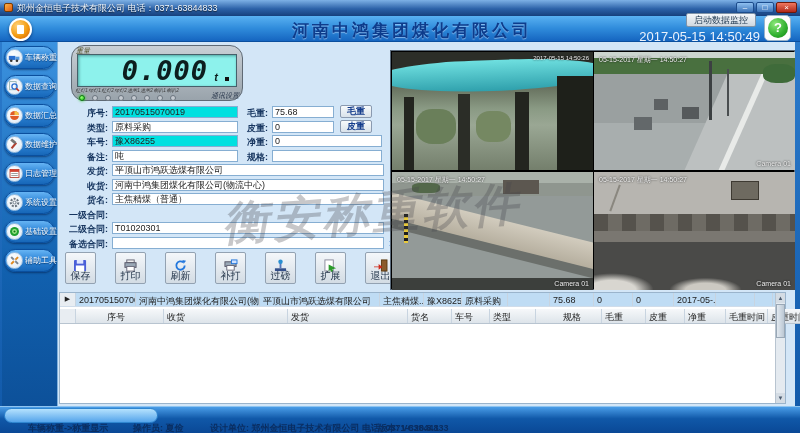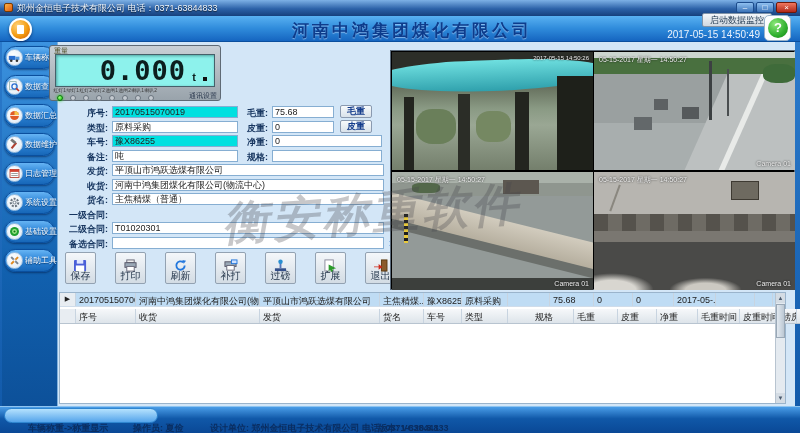--- a/index.html
+++ b/index.html
@@ -18,43 +18,43 @@
   .winbtn.close { width:21px; background:linear-gradient(180deg,#f07860,#b02818); border-color:#701808; }
 
   
   .header { position:absolute; left:0; top:16px; width:800px; height:26px;
     background:linear-gradient(180deg,#59b1f2 0%,#2f8bdb 50%,#1565c0 100%); border-bottom:1px solid #0a4f9e; }
   .app-logo { position:absolute; left:9px; top:18px; width:23px; height:23px; border-radius:50%;
     background:radial-gradient(circle at 35% 30%,#ffd27a,#f39c12 55%,#d35400); border:2px solid #fff; box-shadow:0 1px 3px rgba(0,0,40,.5); z-index:5; }
   .app-logo::after { content:""; position:absolute; left:6px; top:5px; width:7px; height:9px; background:#fff; border-radius:1px; }
   .company-title { position:absolute; left:292px; top:3px; font-family:"Liberation Serif",serif; font-weight:bold;
     font-size:17px; letter-spacing:3px; color:#0d3c8c; text-shadow:0 1px 1px rgba(200,225,255,.6); }
-  .monitor-btn { position:absolute; right:28px; top:-3px; height:14px; line-height:12px; padding:0 7px; font-size:9px; color:#223a52;
+  .monitor-btn { position:absolute; right:44px; top:-3px; height:14px; line-height:12px; padding:0 7px; font-size:9px; color:#223a52;
     background:linear-gradient(180deg,#f4f7fa,#cfd8e0); border:1px solid #7f93a8; border-radius:2px; }
-  .header-datetime { position:absolute; right:40px; top:13px; font-size:10px; color:#eaf2fc; }
+  .header-datetime { position:absolute; right:40px; top:13px; font-size:13px; color:#eaf2fc; }
   .help-btn { position:absolute; right:9px; top:-1px; width:27px; height:26px; background:#fdfefe; border:1px solid #9ab4cc; border-radius:5px; z-index:5; }
   .help-q { position:absolute; left:3px; top:2px; width:20px; height:20px; border-radius:50%;
     background:radial-gradient(circle at 35% 30%,#8ce87a,#2faf2f 60%,#118011); color:#fff; font-weight:bold; font-size:13px; text-align:center; line-height:20px; }
 
   
   .sidebar { position:absolute; left:2px; top:42px; width:55px; height:387px;
     background:linear-gradient(180deg,#3c93e0,#1160ae 60%,#0c4e96); border-radius:0 0 6px 6px; }
   .side-item { position:absolute; left:2px; width:51px; height:23px; border-radius:12px;
     background:linear-gradient(180deg,#66b4f4,#2f86d8 45%,#1767b8); border:1px solid #0a4f9e; box-shadow:0 1px 2px rgba(0,20,60,.5);
     display:flex; align-items:center; }
   .side-ic { width:17px; height:17px; border-radius:50%; background:radial-gradient(circle at 40% 35%,#ffffff,#dce8f4); margin-left:1px;
     display:flex; align-items:center; justify-content:center; flex:0 0 auto; border:1px solid #9cc0e2; }
   .side-label { font-size:8px; color:#fff; white-space:nowrap; margin-left:2px; text-shadow:0 1px 1px #0a3a6e; letter-spacing:0; }
 
   
   .content { position:absolute; left:57px; top:42px; width:738px; height:364px; background:#d3e6f7; border-left:1px solid #7fb0dc; }
 
   
-  .led-panel { position:absolute; left:49px; top:45px; width:172px; height:56px; border:1px solid #5f6a75; border-radius:3px;
-    background:linear-gradient(180deg,#c9d0d6,#99a3ab); }
+  .led-panel { position:absolute; left:71px; top:45px; width:172px; height:56px; border:1px solid #5f6a75; border-radius:13px;
+    background:linear-gradient(180deg,#c9d0d6,#99a3ab);font-style:italic; }
   .led-tag { position:absolute; left:4px; top:0px; font-size:7px; color:#4a4a20; }
   .led-display { position:absolute; left:5px; top:8px; width:160px; height:33px; background:#8df2ec;
     border:1px solid #46606a; box-shadow:inset 1px 1px 3px rgba(0,60,60,.45); }
   .led-digits { position:absolute; right:28px; top:1px; font-family:"DejaVu Sans Mono",monospace; font-weight:bold;
     font-size:27px; line-height:30px; color:#0c1e1e; letter-spacing:1px; }
   .led-unit { position:absolute; right:18px; bottom:3px; font-size:11px; font-weight:bold; color:#0c1e1e; }
   .led-dot { position:absolute; right:7px; bottom:5px; width:4px; height:4px; background:#111; }
   .ind-row { position:absolute; left:3px; right:3px; top:42px; height:13px; display:flex; align-items:flex-end; }
   .ind { display:flex; flex-direction:column; align-items:center; width:13px; }
   .ind-label { font-size:6px; color:#3a3a3a; transform:scale(.8); white-space:nowrap; }
@@ -402,21 +402,21 @@
       <span class="cam-ts" style="left:5px; top:3px">05-15-2017 星期一 14:50:27</span>
       <span class="cam-label">Camera 01</span>
     </div>
   </div>
 
   <div class="watermark">衡安称重软件</div>
 
   <div class="grid">
     <div class="trow header">
         <span class="tcell sel"></span>
-        <span class="tcell" style="width: 60px;">序号</span>
+        <span class="tcell" style="width: 60px; margin-left: 28px;">序号</span>
         <span class="tcell" style="width: 124px;">收货</span>
         <span class="tcell" style="width: 120px;">发货</span>
         <span class="tcell" style="width: 44px;">货名</span>
         <span class="tcell" style="width: 38px;">车号</span>
         <span class="tcell" style="width: 46px;">类型</span>
         <span class="tcell" style="width: 42px; margin-left: 24px;">规格</span>
         <span class="tcell" style="width: 44px;">毛重</span>
         <span class="tcell" style="width: 39px;">皮重</span>
         <span class="tcell" style="width: 41px;">净重</span>
         <span class="tcell" style="width: 42px;">毛重时间</span>

